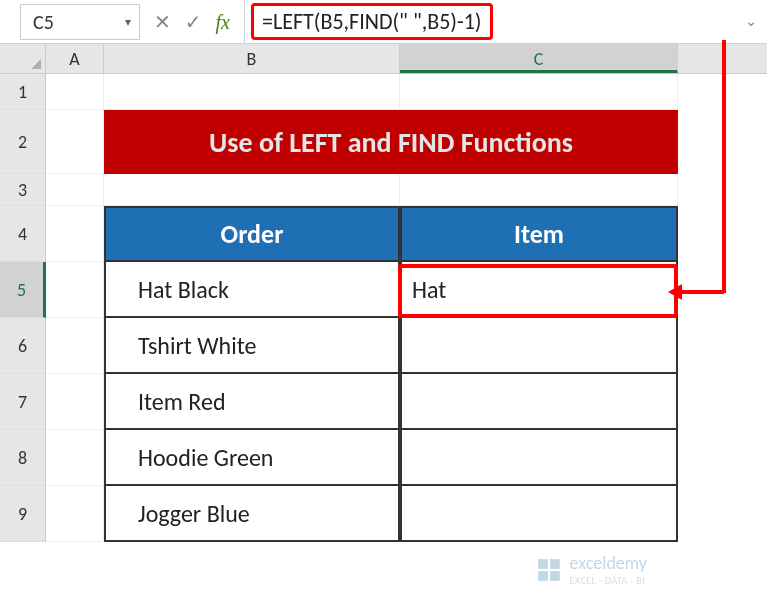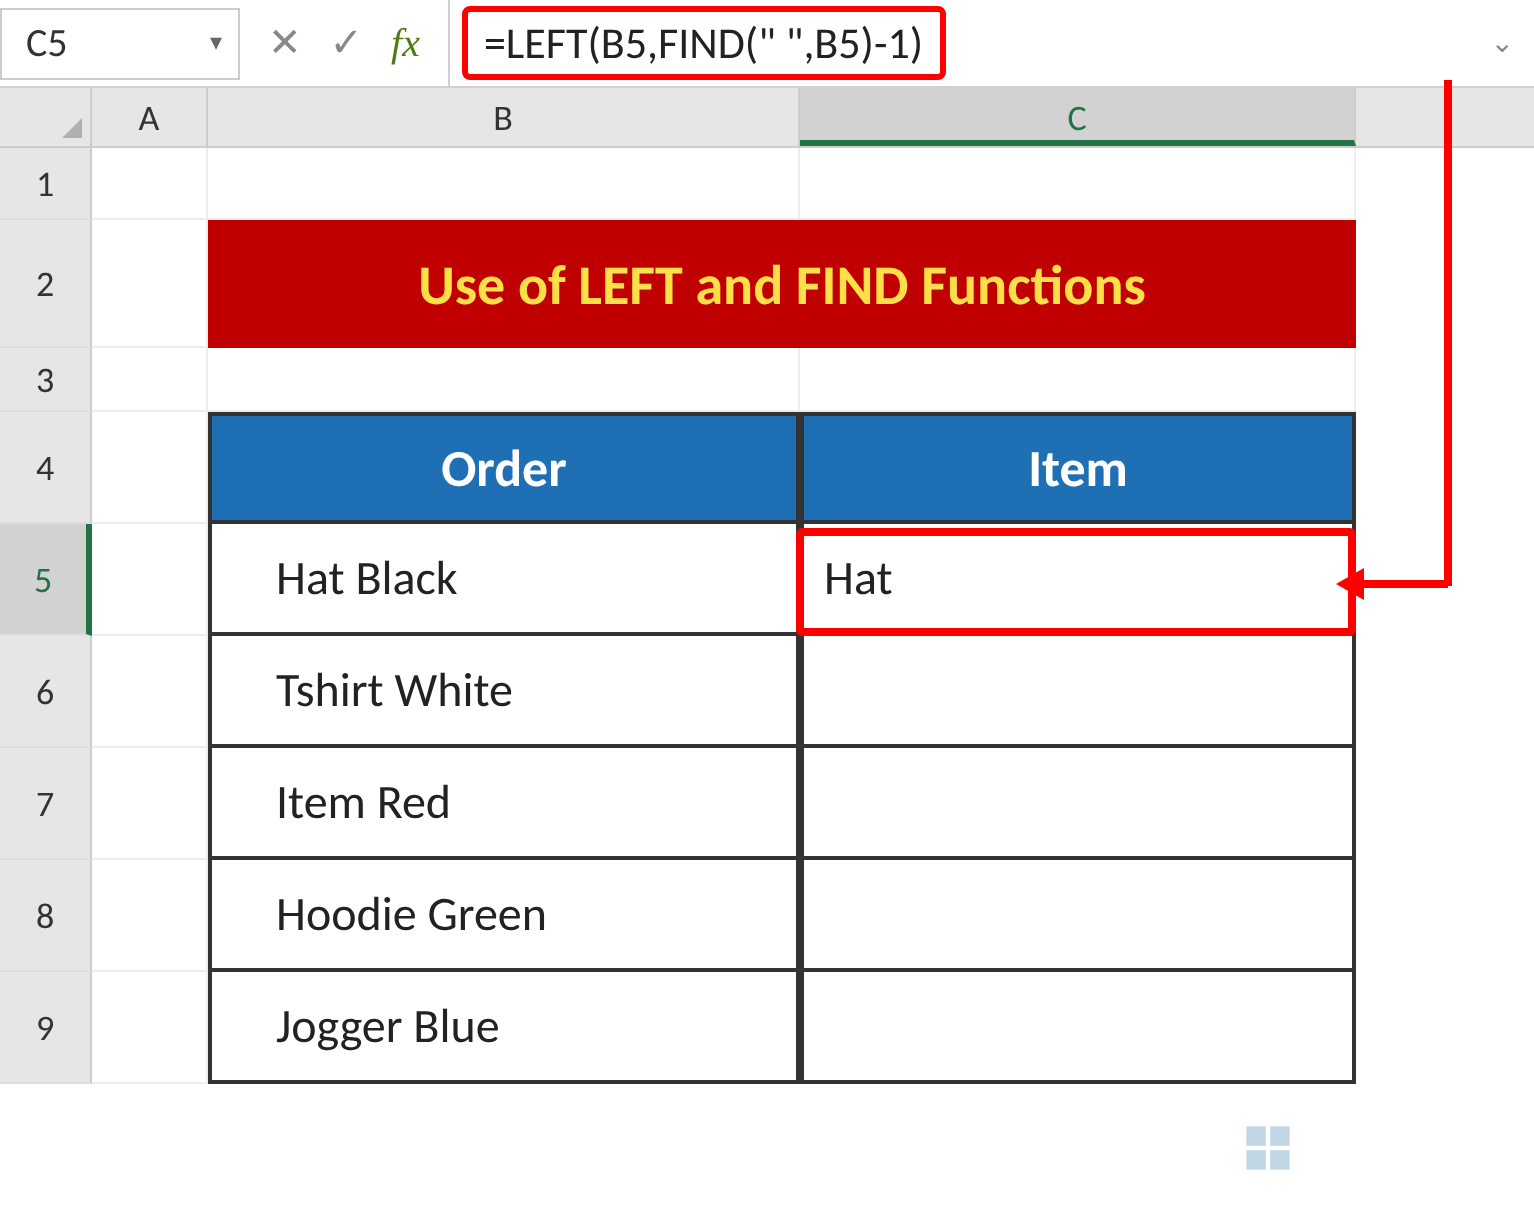--- a/index.html
+++ b/index.html
@@ -21,21 +21,21 @@
   .name-box {
     width: 120px;
     height: 36px;
     display: flex;
     align-items: center;
     padding: 0 12px;
     border-right: 1px solid #d0d0d0;
     font-size: 20px;
     color: #333;
     position: relative;
-    margin-left: 0;
+    margin-left: 20px;
     border: 1px solid #ccc;
     background: #fff;
   }
   .name-box .chev {
     position: absolute;
     right: 8px;
     color: #666;
     font-size: 12px;
   }
   .fb-btns {
@@ -140,21 +140,21 @@
   .cA { width: 58px; }
   .cB { width: 296px; }
   .cC { width: 278px; }
   .r1 { height: 36px; }
   .r2 { height: 64px; }
   .r3 { height: 32px; }
   .rData { height: 56px; }
 
   .title-cell {
     background: #c00000;
-    color: #fde047;
+    color: #e5e5e5;
     font-weight: bold;
     font-size: 28px;
     justify-content: center;
     border: none;
   }
 
   .hdr-cell {
     background: #1f6fb5;
     color: #fff;
     font-weight: bold;
@@ -307,13 +307,17 @@
 
 <div class="watermark">
   <div class="icon">
     <svg viewBox="0 0 24 24" width="26" height="26">
         <rect x="2" y="2" width="9" height="9" fill="#7aa8c9"></rect>
         <rect x="13" y="2" width="9" height="9" fill="#7aa8c9"></rect>
         <rect x="2" y="13" width="9" height="9" fill="#7aa8c9"></rect>
         <rect x="13" y="13" width="9" height="9" fill="#7aa8c9"></rect>
       </svg>
   </div>
+  <div>
+    <span>exceldemy</span>
+    <span class="sub">EXCEL · DATA · BI</span>
+  </div>
 </div>
 
 </body></html>

